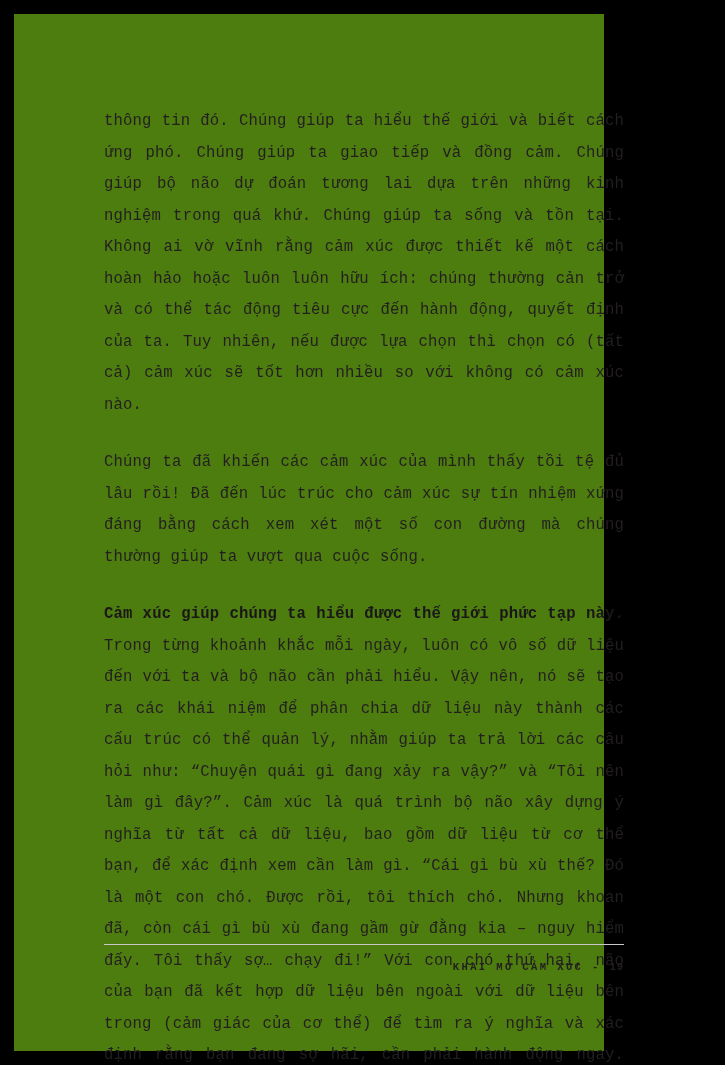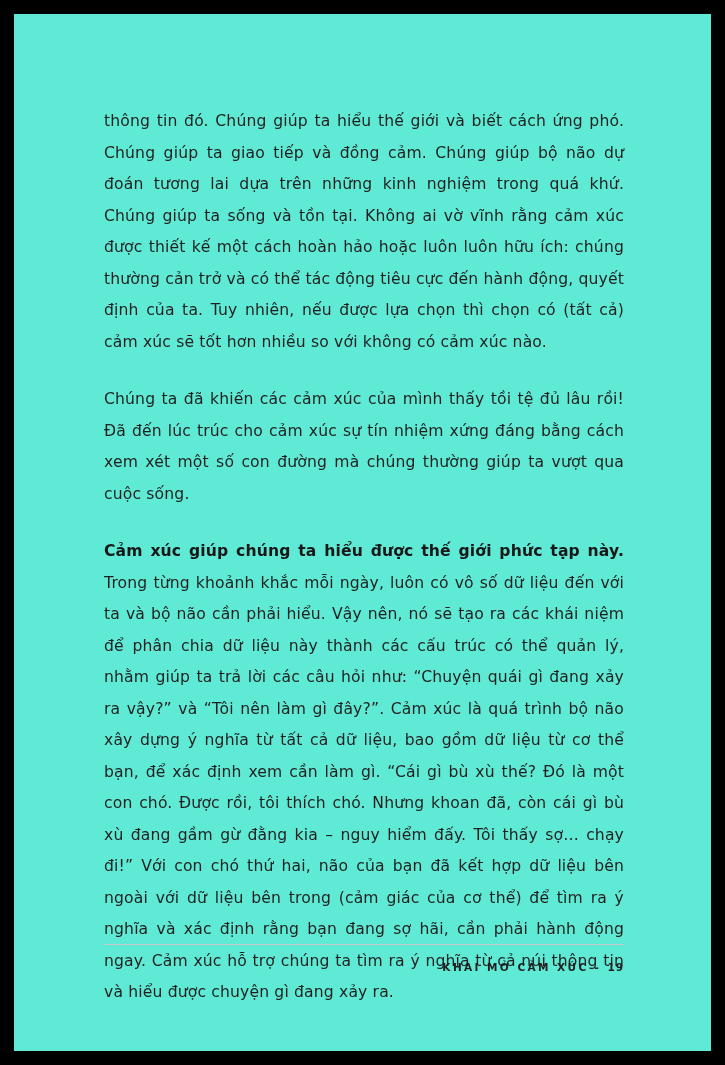--- a/index.html
+++ b/index.html
@@ -11,24 +11,25 @@
   body {
     width: 725px;
     height: 1065px;
     overflow: hidden;
     font-family: "DejaVu Sans", sans-serif;
   }
   .page {
     position: absolute;
     left: 14px;
     top: 14px;
-    width: 697px;
+    width: 590px;
     height: 1037px;
-    background: #5eead4;
+    background: #4d7c0f;
     box-sizing: border-box;
+    font-family: Liberation Mono, monospace;
   }
   .content {
     position: absolute;
     left: 90px;
     top: 92px;
     width: 520px;
   }
   p {
     margin: 0 0 26px 0;
     font-size: 15.6px;

